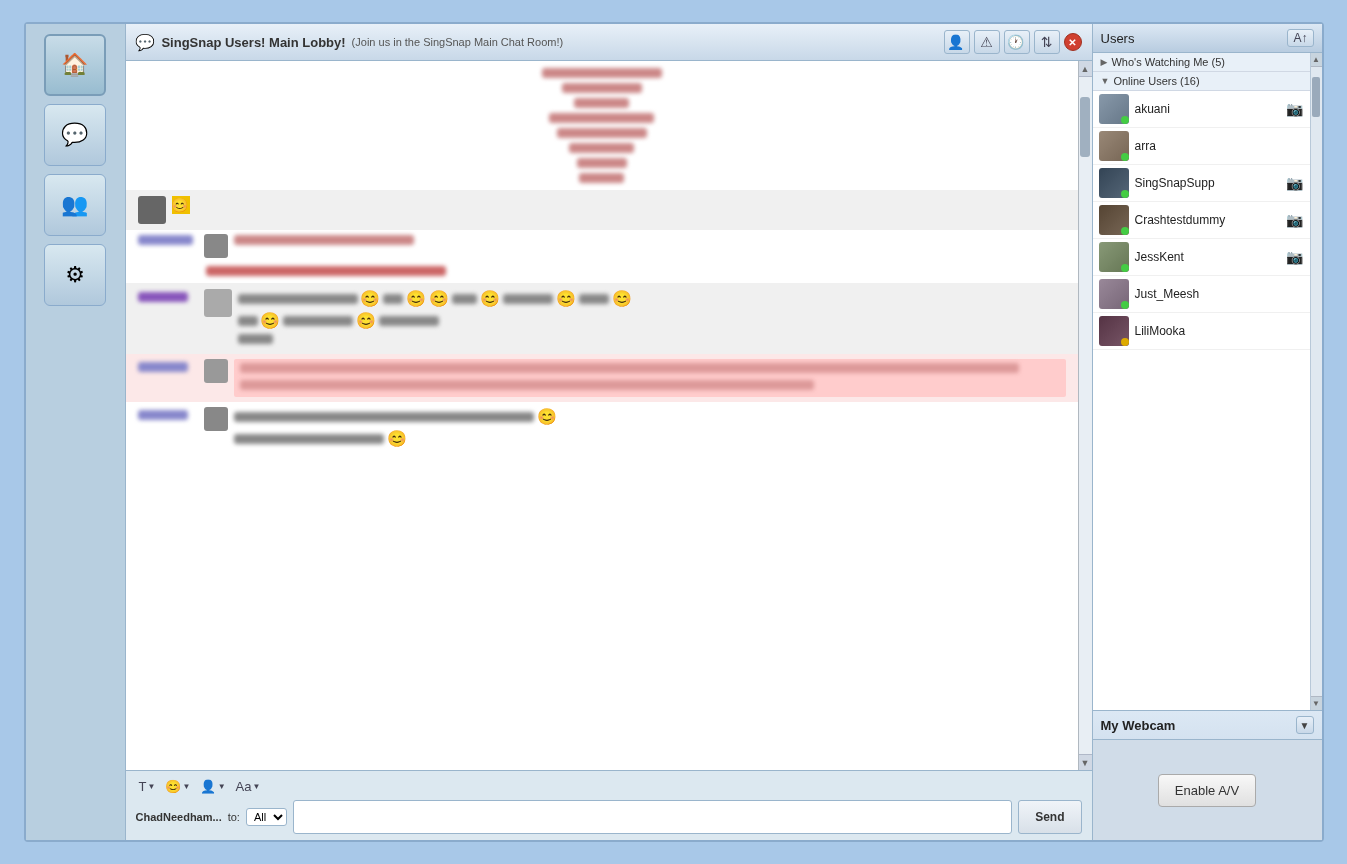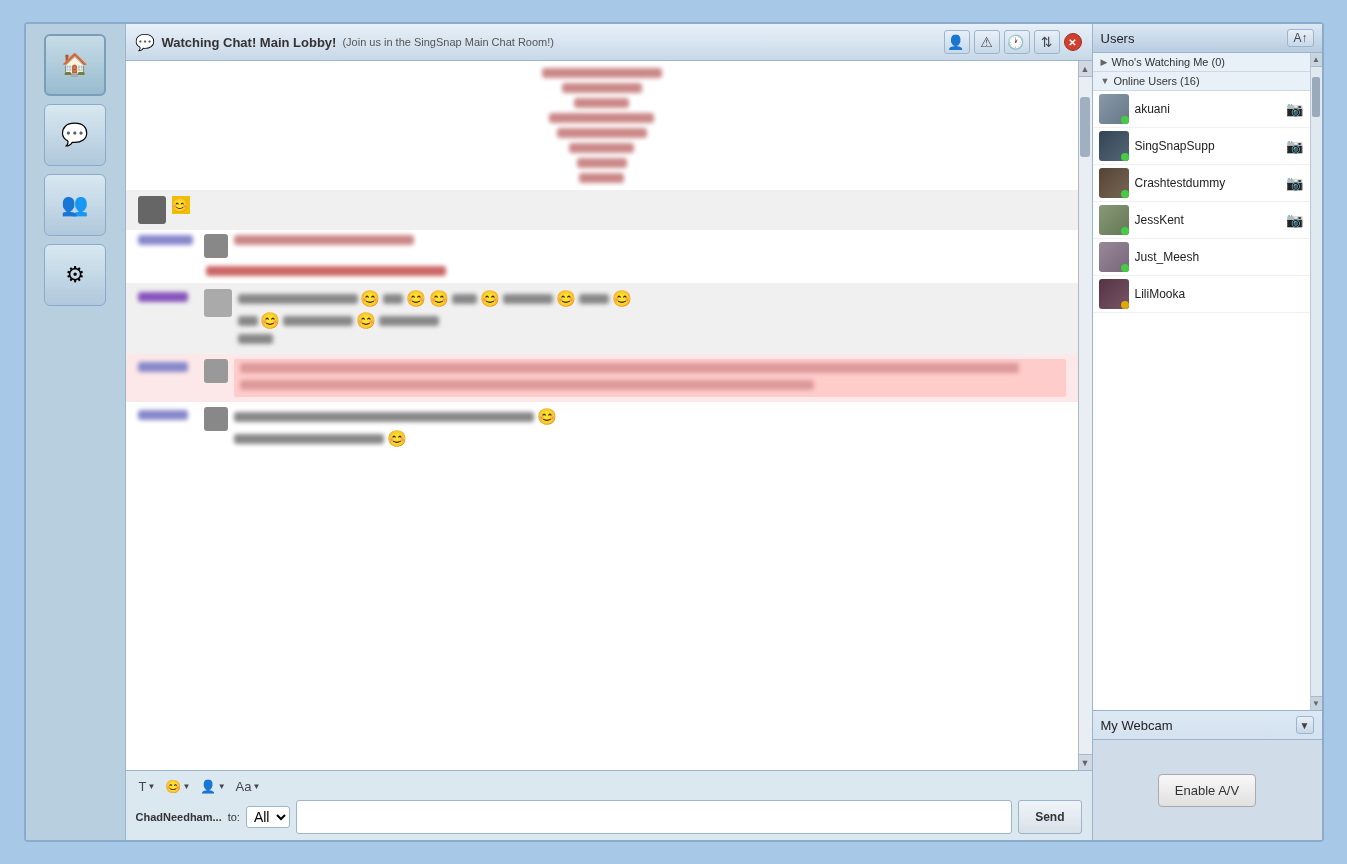--- a/index.html
+++ b/index.html
@@ -214,21 +214,21 @@
     }
 
     .sender-label {
       font-size: 11px;
       color: #333;
       font-weight: bold;
       white-space: nowrap;
     }
 
     .to-select {
-      font-size: 14px;
+      font-size: 11px;
       border: 1px solid #9ab5cc;
       border-radius: 3px;
       background: white;
       padding: 1px 3px;
       cursor: pointer;
     }
 
     .chat-input {
       flex: 1;
       height: 34px;
@@ -348,21 +348,21 @@
     .webcam-header {
       padding: 5px 8px;
       display: flex;
       align-items: center;
       justify-content: space-between;
       border-bottom: 1px solid #9ab5cc;
     }
 
     .webcam-title {
       font-size: 13px;
-      font-weight: normal;
+      font-weight: bold;
       color: #222;
     }
 
     .webcam-collapse {
       width: 18px;
       height: 18px;
       background: linear-gradient(180deg, #e8f0f8 0%, #c8d8e8 100%);
       border: 1px solid #9ab5cc;
       border-radius: 3px;
       cursor: pointer;
@@ -427,21 +427,21 @@
     <div class="sidebar-btn">💬</div>
     <div class="sidebar-btn">👥</div>
     <div class="sidebar-btn">⚙</div>
   </div>
 
   <div class="main-area">
 
     <div class="title-bar">
       <div class="title-bar-left">
         <span style="font-size:16px;">💬</span>
-        <span class="title-text">Watching Chat! Main Lobby!</span>
+        <span class="title-text">SingSnap Users! Main Lobby!</span>
         <span class="title-subtitle">(Join us in the SingSnap Main Chat Room!)</span>
       </div>
       <div class="title-bar-right">
         <div class="toolbar-btn">👤</div>
         <div class="toolbar-btn">⚠</div>
         <div class="toolbar-btn">🕐</div>
         <div class="toolbar-btn">⇅</div>
         <div class="close-btn">✕</div>
       </div>
     </div>
@@ -594,38 +594,45 @@
     <div class="users-header">
       <span class="users-title">Users</span>
       <button class="sort-btn">A↑</button>
     </div>
 
     <div class="users-list-wrapper">
       <div class="users-list">
 
         <div class="users-section-header">
           <span class="section-arrow">▶</span>
-          <span>Who's Watching Me (0)</span>
+          <span>Who's Watching Me (5)</span>
         </div>
 
         <div class="users-section-header">
           <span class="section-arrow">▼</span>
           <span>Online Users (16)</span>
         </div>
 
         <div class="user-item">
           <div class="user-avatar">
             <div style="width:100%;height:100%;background:linear-gradient(135deg,#8899aa,#667788);"></div>
             <div style="position:absolute;bottom:0;right:0;width:8px;height:8px;background:#44cc44;border-radius:50%;"></div>
           </div>
           <span class="user-name">akuani</span>
           <span class="webcam-icon">📷</span>
         </div>
 
 
+        <div class="user-item">
+          <div class="user-avatar" style="position:relative;">
+            <div style="width:100%;height:100%;background:linear-gradient(135deg,#998877,#776655);"></div>
+            <div style="position:absolute;bottom:0;right:0;width:8px;height:8px;background:#44cc44;border-radius:50%;"></div>
+          </div>
+          <span class="user-name">arra</span>
+        </div>
 
         <div class="user-item">
           <div class="user-avatar" style="position:relative;">
             <div style="width:100%;height:100%;background:linear-gradient(135deg,#334455,#556677);"></div>
             <div style="position:absolute;bottom:0;right:0;width:8px;height:8px;background:#44cc44;border-radius:50%;"></div>
           </div>
           <span class="user-name">SingSnapSupp</span>
           <span class="webcam-icon">📷</span>
         </div>
 

